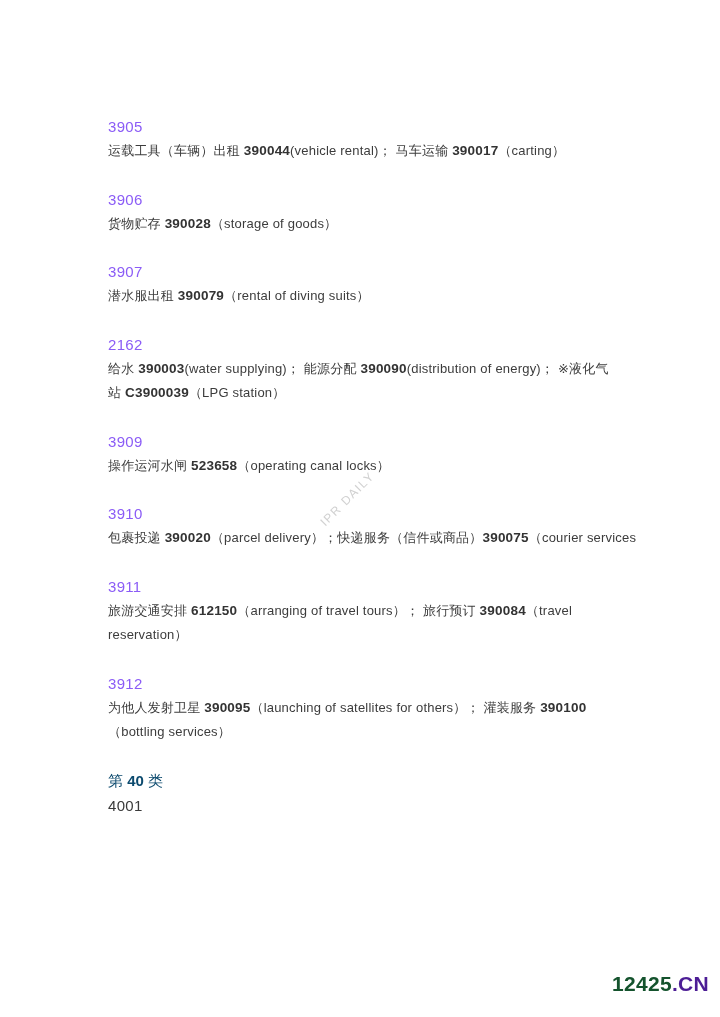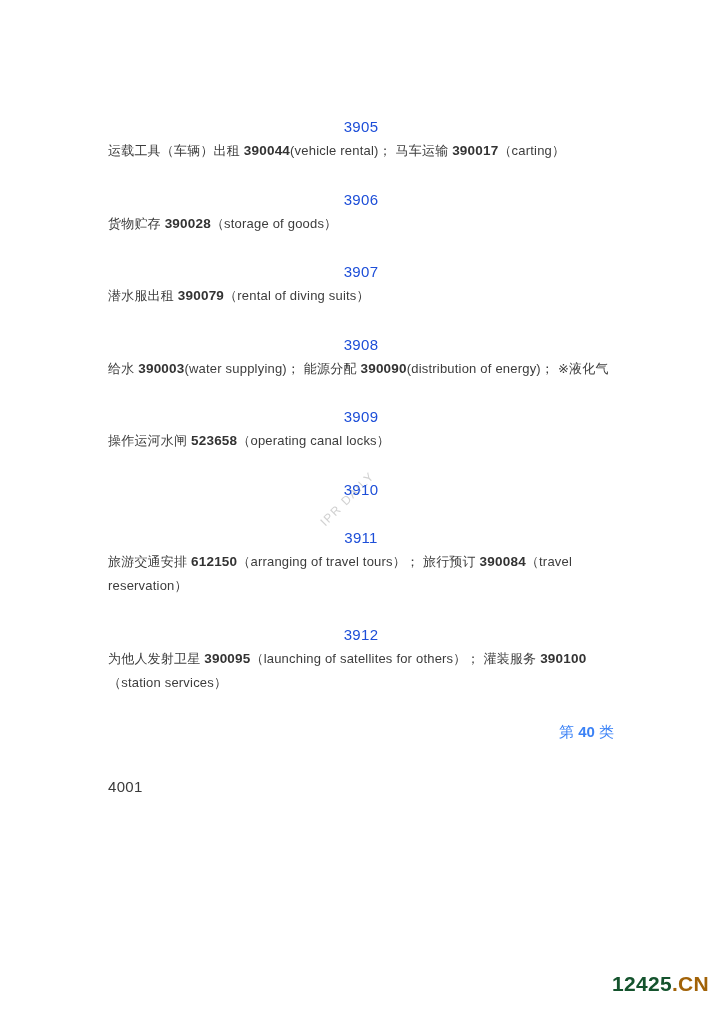--- a/index.html
+++ b/index.html
@@ -21,49 +21,47 @@
     left: 108px;
     top: 114px;
     width: 506px;
   }
   .section {
     margin-bottom: 23px;
   }
   .section-code {
     font-size: 15px;
     line-height: 25px;
-    color: #1d4ed8;
+    color: #8b5cf6;
     letter-spacing: 0.3px;
-    text-align: center;
   }
   .section-line {
     font-size: 13px;
     line-height: 24.5px;
     color: #3c3c3c;
     white-space: nowrap;
     letter-spacing: 0.2px;
   }
   .section-line strong {
     font-weight: 700;
     font-size: 13.5px;
     color: #333333;
   }
   .class-heading {
     margin-top: 16px;
-    text-align: right;
+    text-align: left;
     font-size: 15px;
     line-height: 25px;
-    color: #3b82f6;
+    color: #0c4a6e;
   }
   .class-heading .num {
     font-weight: 700;
     font-size: 15px;
   }
   .next-code {
-    margin-top: 30px;
     font-size: 15px;
     line-height: 25px;
     color: #3a3a3a;
     letter-spacing: 0.3px;
   }
   .watermark {
     position: absolute;
     left: 312px;
     top: 492px;
     transform: rotate(-45deg);
@@ -100,45 +98,47 @@
         </div>
         <div class="section">
           <div class="section-code">3906</div>
           <div class="section-line">货物贮存 <strong>390028</strong>（storage of goods）</div>
         </div>
         <div class="section">
           <div class="section-code">3907</div>
           <div class="section-line">潜水服出租 <strong>390079</strong>（rental of diving suits）</div>
         </div>
         <div class="section">
-          <div class="section-code">3908</div>
+          <div class="section-code">2162</div>
           <div class="section-line">给水 <strong>390003</strong>(water supplying)； 能源分配 <strong>390090</strong>(distribution of energy)； ※液化气</div>
+          <div class="section-line">站 <strong>C3900039</strong>（LPG station）</div>
         </div>
         <div class="section">
           <div class="section-code">3909</div>
           <div class="section-line">操作运河水闸 <strong>523658</strong>（operating canal locks）</div>
         </div>
         <div class="section">
           <div class="section-code">3910</div>
+          <div class="section-line">包裹投递 <strong>390020</strong>（parcel delivery）；快递服务（信件或商品）<strong>390075</strong>（courier services</div>
         </div>
         <div class="section">
           <div class="section-code">3911</div>
           <div class="section-line">旅游交通安排 <strong>612150</strong>（arranging of travel tours）； 旅行预订 <strong>390084</strong>（travel</div>
           <div class="section-line">reservation）</div>
         </div>
         <div class="section">
           <div class="section-code">3912</div>
           <div class="section-line">为他人发射卫星 <strong>390095</strong>（launching of satellites for others）； 灌装服务 <strong>390100</strong></div>
-          <div class="section-line">（station services）</div>
+          <div class="section-line">（bottling services）</div>
         </div>
       </div>
 
     <div class="class-heading">第 <span class="num">40</span> 类</div>
 
     <div class="next-code">4001</div>
 
   </div>
 
   <div class="logo">
-    <span style="color: #14532d;">12425</span><span style="color: #a16207;">.CN</span>
+    <span style="color: #14532d;">12425</span><span style="color: #4c1d95;">.CN</span>
   </div>
 
 </div>
 
 </body></html>

